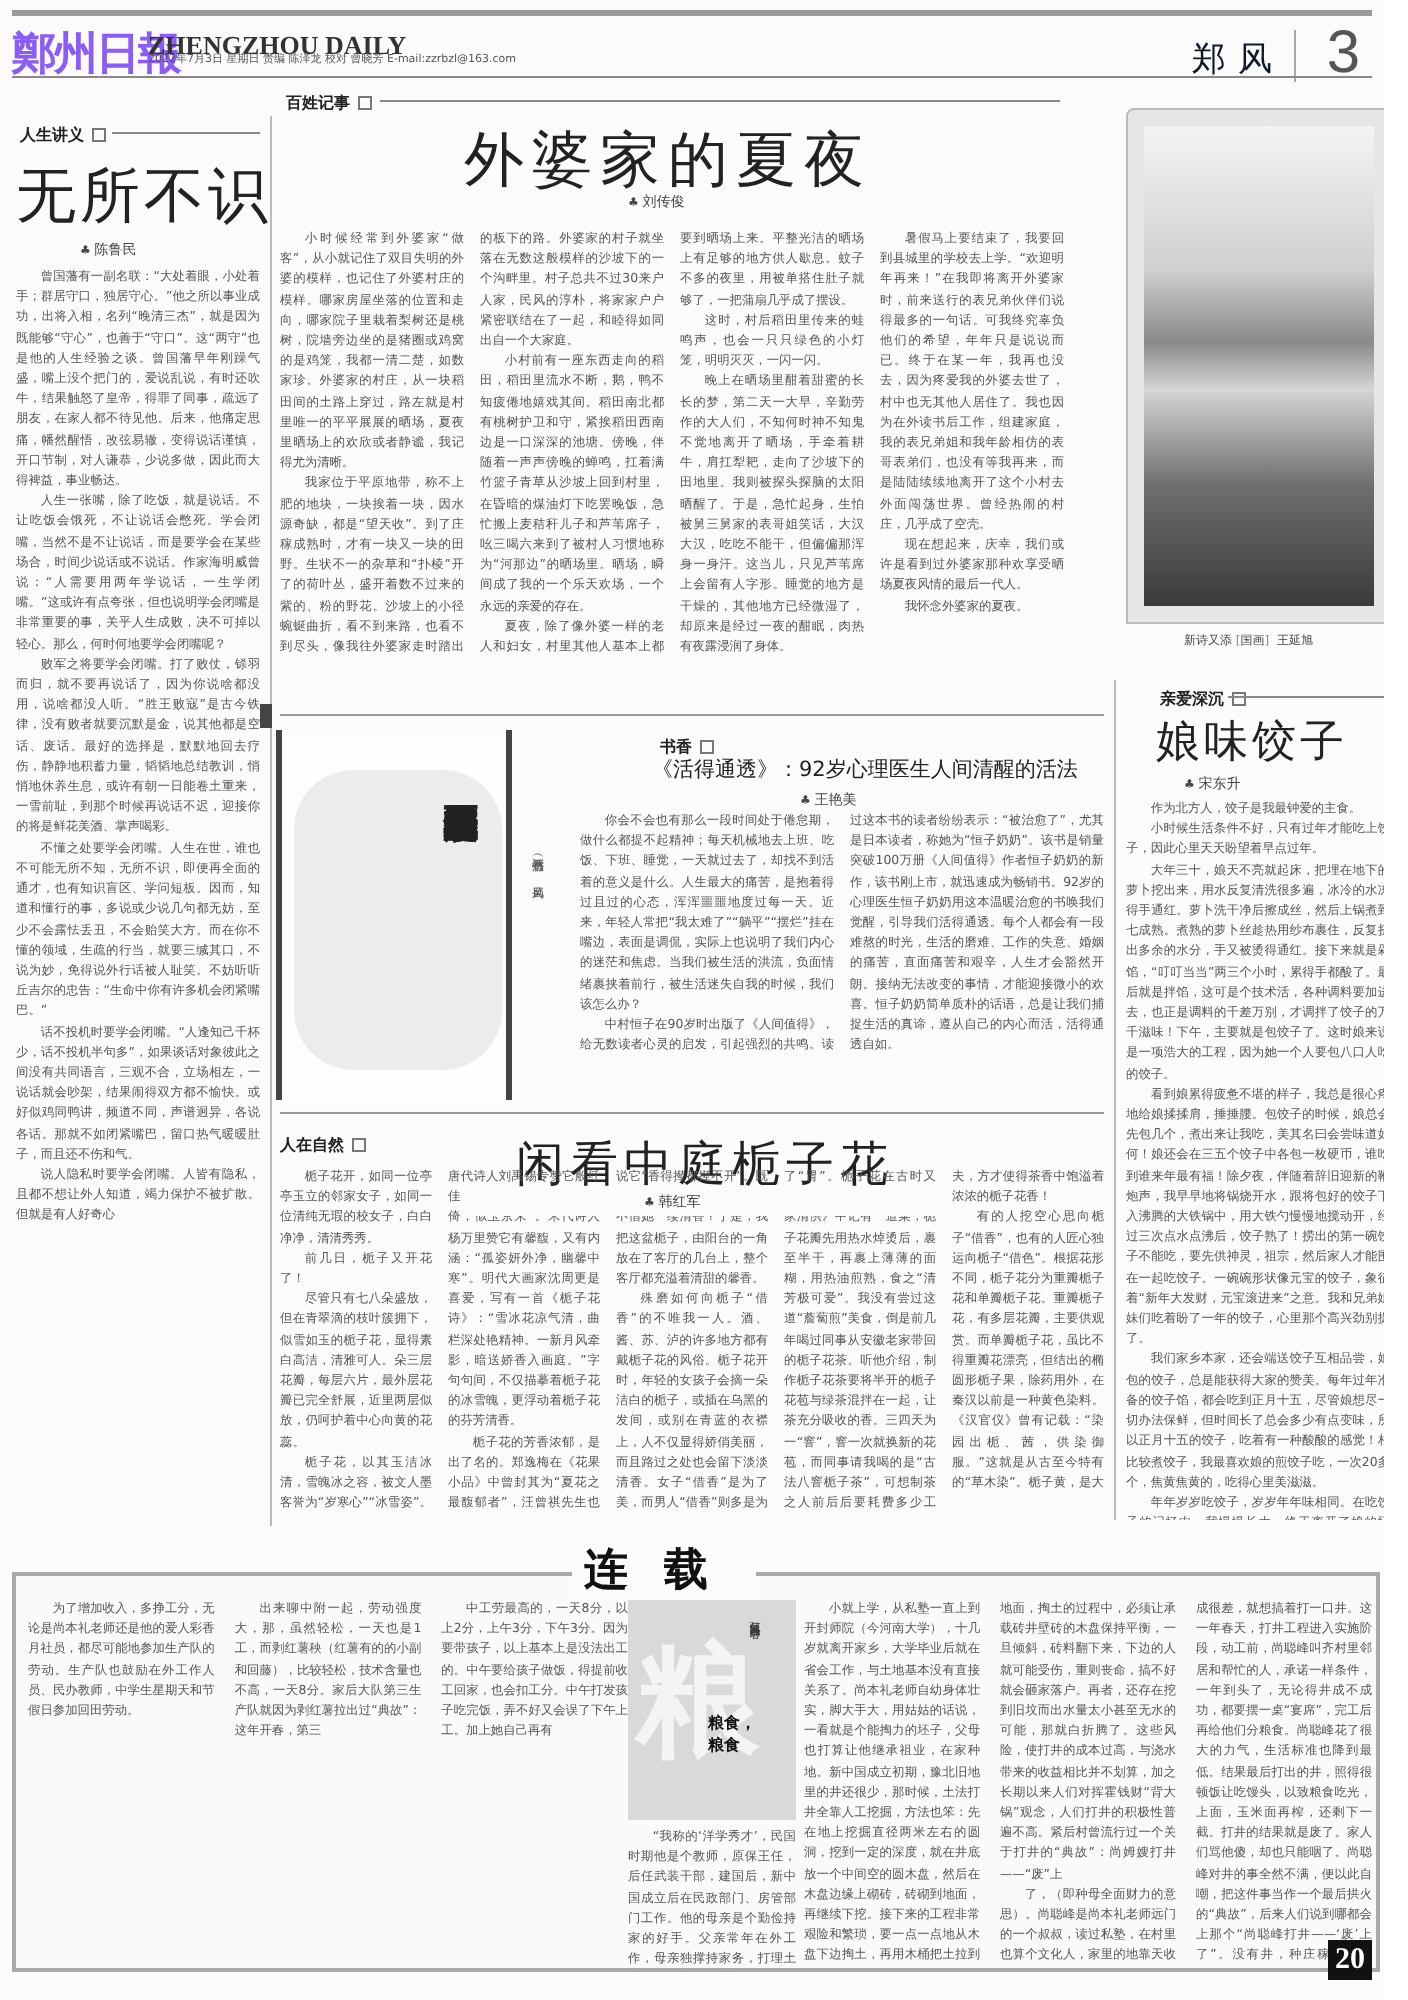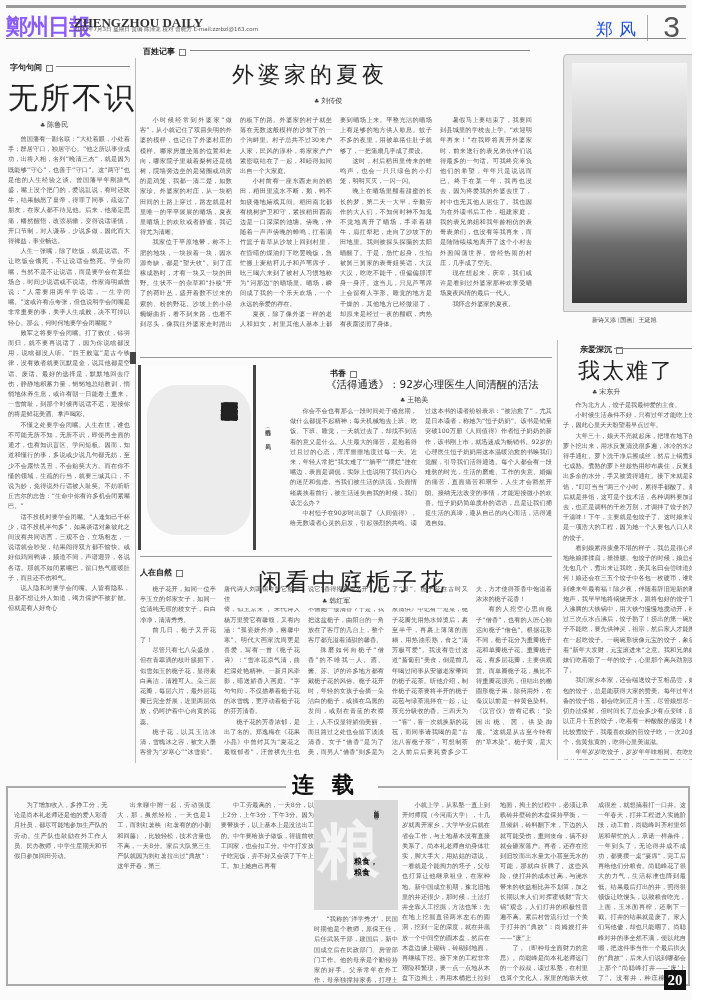--- a/index.html
+++ b/index.html
@@ -4,25 +4,25 @@
 <style>
 *{box-sizing:border-box;margin:0;padding:0}
 html,body{width:704px;height:1000px;background:#fbfbfb;overflow:hidden}
 body{position:relative;font-family:"DejaVu Sans",sans-serif;color:#333}
 .abs{position:absolute}
 .topline{left:6px;right:18px;top:5px;height:3px;background:#9a9a9a}
 .masthead{left:6px;top:12px;width:680px;height:26px}
 .logo{left:0;top:0;font-family:"DejaVu Serif",serif;font-size:22px;font-weight:bold;color:#8b5cf6;letter-spacing:-1px}
 .mh-en{left:68px;top:3px;font-family:"Liberation Serif",serif;font-size:13px;font-weight:bold;color:#333}
 .mh-info{left:68px;top:14px;font-size:5.5px;color:#555;white-space:nowrap}
-.section-name{right:44px;top:6px;font-size:17px;color:#1d4ed8;letter-spacing:6px}
+.section-name{right:44px;top:6px;font-size:17px;color:#0f172a;letter-spacing:6px}
 .page-num{right:6px;top:-2px;font-family:"Liberation Sans",sans-serif;font-size:30px;color:#555;font-weight:300}
 .pn-div{right:38px;top:3px;width:1px;height:26px;background:#aaa}
 .headline-rule{left:6px;right:18px;top:38px;height:1px;background:#888}
-.col-label{font-family:Liberation Serif, serif;font-size:8px;font-weight:bold;color:#222;white-space:nowrap}
+.col-label{font-family:Liberation Mono, monospace;font-size:8px;font-weight:bold;color:#222;white-space:nowrap}
 .col-label .box{display:inline-block;width:7px;height:7px;border:1px solid #777;margin-left:4px;vertical-align:middle}
 .col-rule{height:1px;background:#888}
 .big-title{font-family:"DejaVu Sans",sans-serif;font-weight:300;color:#222;white-space:nowrap}
 .byline{font-size:7px;color:#444;white-space:nowrap}
 .byline::before{content:"♣ ";font-size:6px}
 .body-text{font-size:6.2px;line-height:10.2px;color:#555;text-align:justify;overflow:hidden;font-family:"DejaVu Sans",sans-serif}
 .body-text p{text-indent:2em}
 .vrule{width:1px;background:#bbb}
 .hrule{height:1px;background:#999}
 .painting{background:#e6e6e6;border:1px solid #bbb;overflow:hidden}
@@ -43,37 +43,37 @@
 <div class="abs masthead">
   <div class="abs logo">鄭州日報</div>
   <div class="abs mh-en">ZHENGZHOU DAILY</div>
   <div class="abs mh-info">2022年7月3日 星期日 责编 陈泽龙 校对 曾晓芳 E-mail:zzrbzl@163.com</div>
   <div class="abs section-name">郑风</div>
   <div class="abs pn-div"></div>
   <div class="abs page-num">3</div>
 </div>
 <div class="abs headline-rule"></div>
 
-<div class="abs col-label" style="left:10px;top:62px"><span>字句句间</span><span class="box"></span></div>
+<div class="abs col-label" style="left:10px;top:62px"><span>人生讲义</span><span class="box"></span></div>
 <div class="abs col-rule" style="left:56px;top:66px;width:74px"></div>
 <div class="abs big-title" style="left:8px;top:78px;font-size:30px;letter-spacing:2px">无所不识</div>
 <div class="abs byline" style="left:40px;top:120px">陈鲁民</div>
 <div class="abs body-text" style="left:8px;top:134px;width:122px;height:620px">
   <p>曾国藩有一副名联：“大处着眼，小处着手；群居守口，独居守心。”他之所以事业成功，出将入相，名列“晚清三杰”，就是因为既能够“守心”，也善于“守口”。这“两守”也是他的人生经验之谈。曾国藩早年刚躁气盛，嘴上没个把门的，爱说乱说，有时还吹牛，结果触怒了皇帝，得罪了同事，疏远了朋友，在家人都不待见他。后来，他痛定思痛，幡然醒悟，改弦易辙，变得说话谨慎，开口节制，对人谦恭，少说多做，因此而大得裨益，事业畅达。</p>
   <p>人生一张嘴，除了吃饭，就是说话。不让吃饭会饿死，不让说话会憋死。学会闭嘴，当然不是不让说话，而是要学会在某些场合，时间少说话或不说话。作家海明威曾说：“人需要用两年学说话，一生学闭嘴。”这或许有点夸张，但也说明学会闭嘴是非常重要的事，关乎人生成败，决不可掉以轻心。那么，何时何地要学会闭嘴呢？</p>
   <p>败军之将要学会闭嘴。打了败仗，铩羽而归，就不要再说话了，因为你说啥都没用，说啥都没人听。“胜王败寇”是古今铁律，没有败者就要沉默是金，说其他都是空话、废话。最好的选择是，默默地回去疗伤，静静地积蓄力量，韬韬地总结教训，悄悄地休养生息，或许有朝一日能卷土重来，一雪前耻，到那个时候再说话不迟，迎接你的将是鲜花美酒、掌声喝彩。</p>
   <p>不懂之处要学会闭嘴。人生在世，谁也不可能无所不知，无所不识，即便再全面的通才，也有知识盲区、学问短板。因而，知道和懂行的事，多说或少说几句都无妨，至少不会露怯丢丑，不会贻笑大方。而在你不懂的领域，生疏的行当，就要三缄其口，不说为妙，免得说外行话被人耻笑。不妨听听丘吉尔的忠告：“生命中你有许多机会闭紧嘴巴。”</p>
   <p>话不投机时要学会闭嘴。“人逢知己千杯少，话不投机半句多”，如果谈话对象彼此之间没有共同语言，三观不合，立场相左，一说话就会吵架，结果闹得双方都不愉快。或好似鸡同鸭讲，频道不同，声谱迥异，各说各话。那就不如闭紧嘴巴，留口热气暖暖肚子，而且还不伤和气。</p>
   <p>说人隐私时要学会闭嘴。人皆有隐私，且都不想让外人知道，竭力保护不被扩散。但就是有人好奇心</p>
 </div>
 <div class="abs vrule" style="left:135px;top:58px;height:705px"></div>
 
 <div class="abs col-label" style="left:143px;top:46px"><span>百姓记事</span><span class="box"></span></div>
 <div class="abs col-rule" style="left:190px;top:50px;width:340px"></div>
-<div class="abs big-title" style="left:232px;top:60px;font-size:22px;letter-spacing:4px">外婆家的夏夜</div>
+<div class="abs big-title" style="left:232px;top:60px;font-size:30px;letter-spacing:4px">外婆家的夏夜</div>
 <div class="abs byline" style="left:314px;top:96px">刘传俊</div>
 <div class="abs body-text" style="left:140px;top:115px;width:392px;height:230px;column-count:4;column-gap:8px">
   <p>小时候经常到外婆家“做客”，从小就记住了双目失明的外婆的模样，也记住了外婆村庄的模样。哪家房屋坐落的位置和走向，哪家院子里栽着梨树还是桃树，院墙旁边坐的是猪圈或鸡窝的是鸡笼，我都一清二楚，如数家珍。外婆家的村庄，从一块稻田间的土路上穿过，路左就是村里唯一的平平展展的晒场，夏夜里晒场上的欢欣或者静谧，我记得尤为清晰。</p>
   <p>我家位于平原地带，称不上肥的地块，一块挨着一块，因水源奇缺，都是“望天收”。到了庄稼成熟时，才有一块又一块的田野。生状不一的杂草和“扑棱”开了的荷叶丛，盛开着数不过来的紫的、粉的野花。沙坡上的小径蜿蜒曲折，看不到来路，也看不到尽头，像我往外婆家走时踏出的板下的路。外婆家的村子就坐落在无数这般模样的沙坡下的一个沟畔里。村子总共不过30来户人家，民风的淳朴，将家家户户紧密联结在了一起，和睦得如同出自一个大家庭。</p>
   <p>小村前有一座东西走向的稻田，稻田里流水不断，鹅，鸭不知疲倦地嬉戏其间。稻田南北都有桃树护卫和守，紧挨稻田西南边是一口深深的池塘。傍晚，伴随着一声声傍晚的蝉鸣，扛着满竹篮子青草从沙坡上回到村里，在昏暗的煤油灯下吃罢晚饭，急忙搬上麦秸秆儿子和芦苇席子，吆三喝六来到了被村人习惯地称为“河那边”的晒场里。晒场，瞬间成了我的一个乐天欢场，一个永远的亲爱的存在。</p>
   <p>夏夜，除了像外婆一样的老人和妇女，村里其他人基本上都要到晒场上来。平整光洁的晒场上有足够的地方供人歇息。蚊子不多的夜里，用被单搭住肚子就够了，一把蒲扇几乎成了摆设。</p>
   <p>这时，村后稻田里传来的蛙鸣声，也会一只只绿色的小灯笼，明明灭灭，一闪一闪。</p>
   <p>晚上在晒场里酣着甜蜜的长长的梦，第二天一大早，辛勤劳作的大人们，不知何时神不知鬼不觉地离开了晒场，手牵着耕牛，肩扛犁耙，走向了沙坡下的田地里。我则被探头探脑的太阳晒醒了。于是，急忙起身，生怕被舅三舅家的表哥姐笑话，大汉大汉，吃吃不能干，但偏偏那浑身一身汗。这当儿，只见芦苇席上会留有人字形。睡觉的地方是干燥的，其他地方已经微湿了，却原来是经过一夜的酣眠，肉热有夜露浸润了身体。</p>
   <p>暑假马上要结束了，我要回到县城里的学校去上学。“欢迎明年再来！”在我即将离开外婆家时，前来送行的表兄弟伙伴们说得最多的一句话。可我终究辜负他们的希望，年年只是说说而已。终于在某一年，我再也没去，因为疼爱我的外婆去世了，村中也无其他人居住了。我也因为在外读书后工作，组建家庭，我的表兄弟姐和我年龄相仿的表哥表弟们，也没有等我再来，而是陆陆续续地离开了这个小村去外面闯荡世界。曾经热闹的村庄，几乎成了空壳。</p>
   <p>现在想起来，庆幸，我们或许是看到过外婆家那种欢享受晒场夏夜风情的最后一代人。</p>
@@ -124,21 +124,21 @@
   <p>有的人挖空心思向栀子“借香”，也有的人匠心独运向栀子“借色”。根据花形不同，栀子花分为重瓣栀子花和单瓣栀子花。重瓣栀子花，有多层花瓣，主要供观赏。而单瓣栀子花，虽比不得重瓣花漂亮，但结出的椭圆形栀子果，除药用外，在秦汉以前是一种黄色染料。《汉官仪》曾有记载：“染园出栀、茜，供染御服。”这就是从古至今特有的“草木染”。栀子黄，是大自然无私的馈赠；草木染，则是古人精绝的智慧。</p>
 
 </div>
 <div class="abs" style="left:230px;top:594px;width:240px;height:14px;background:#fbfbfb"></div>
 <div class="abs byline" style="left:322px;top:596px">韩红军</div>
 
 <div class="abs vrule" style="left:557px;top:340px;height:420px"></div>
 
 <div class="abs col-label" style="left:580px;top:344px"><span>亲爱深沉</span><span class="box"></span></div>
 <div class="abs col-rule" style="left:614px;top:348px;width:80px"></div>
-<div class="abs big-title" style="left:578px;top:356px;font-size:22px;letter-spacing:2px">我太难了</div>
+<div class="abs big-title" style="left:578px;top:356px;font-size:22px;letter-spacing:2px">娘味饺子</div>
 <div class="abs byline" style="left:592px;top:387px">宋东升</div>
 <div class="abs body-text" style="left:563px;top:400px;width:132px;height:360px">
   <p>作为北方人，饺子是我最钟爱的主食。</p>
   <p>小时候生活条件不好，只有过年才能吃上饺子，因此心里天天盼望着早点过年。</p>
   <p>大年三十，娘天不亮就起床，把埋在地下的萝卜挖出来，用水反复清洗很多遍，冰冷的水冻得手通红。萝卜洗干净后擦成丝，然后上锅煮到七成熟。煮熟的萝卜丝趁热用纱布裹住，反复挤出多余的水分，手又被烫得通红。接下来就是剁馅，“叮叮当当”两三个小时，累得手都酸了。最后就是拌馅，这可是个技术活，各种调料要加进去，也正是调料的千差万别，才调拌了饺子的万千滋味！下午，主要就是包饺子了。这时娘来说是一项浩大的工程，因为她一个人要包八口人吃的饺子。</p>
   <p>看到娘累得疲惫不堪的样子，我总是很心疼地给娘揉揉肩，捶捶腰。包饺子的时候，娘总会先包几个，煮出来让我吃，美其名曰会尝味道如何！娘还会在三五个饺子中各包一枚硬币，谁吃到谁来年最有福！除夕夜，伴随着辞旧迎新的鞭炮声，我早早地将锅烧开水，跟将包好的饺子下入沸腾的大铁锅中，用大铁勺慢慢地搅动开，经过三次点水点沸后，饺子熟了！捞出的第一碗饺子不能吃，要先供神灵，祖宗，然后家人才能围在一起吃饺子。一碗碗形状像元宝的饺子，象征着“新年大发财，元宝滚进来”之意。我和兄弟姐妹们吃着盼了一年的饺子，心里那个高兴劲别提了。</p>
   <p>我们家乡本家，还会端送饺子互相品尝，娘包的饺子，总是能获得大家的赞美。每年过年准备的饺子馅，都会吃到正月十五，尽管娘想尽一切办法保鲜，但时间长了总会多少有点变味，所以正月十五的饺子，吃着有一种酸酸的感觉！相比较煮饺子，我最喜欢娘的煎饺子吃，一次20多个，焦黄焦黄的，吃得心里美滋滋。</p>
   <p>年年岁岁吃饺子，岁岁年年味相同。在吃饺子的记忆中，我慢慢长大，终于离开了娘的怀抱，走出了那个贫穷的太行山村，踏上了北去的列车，将我最美好的十六年青春奉献给了塞北边关！娘已老，儿已大，每每望着夜空的月亮，心中满满的挂牵和无限的思念！当我重回太行，娘已是满头白发，步履蹒跚！现如今，娘已驾鹤仙逝五年，无数次想去拉头看看娘，和娘说说话，怎奈疫情阻挠，总是不能成行。娘总日就要别了，几度梦里又吃到了娘亲手给我包的饺子，还是娘的味道。我喜欢吃饺子，其实是对娘永远难忘的记忆，更是对娘无尽的思念。</p>
 </div>
 

